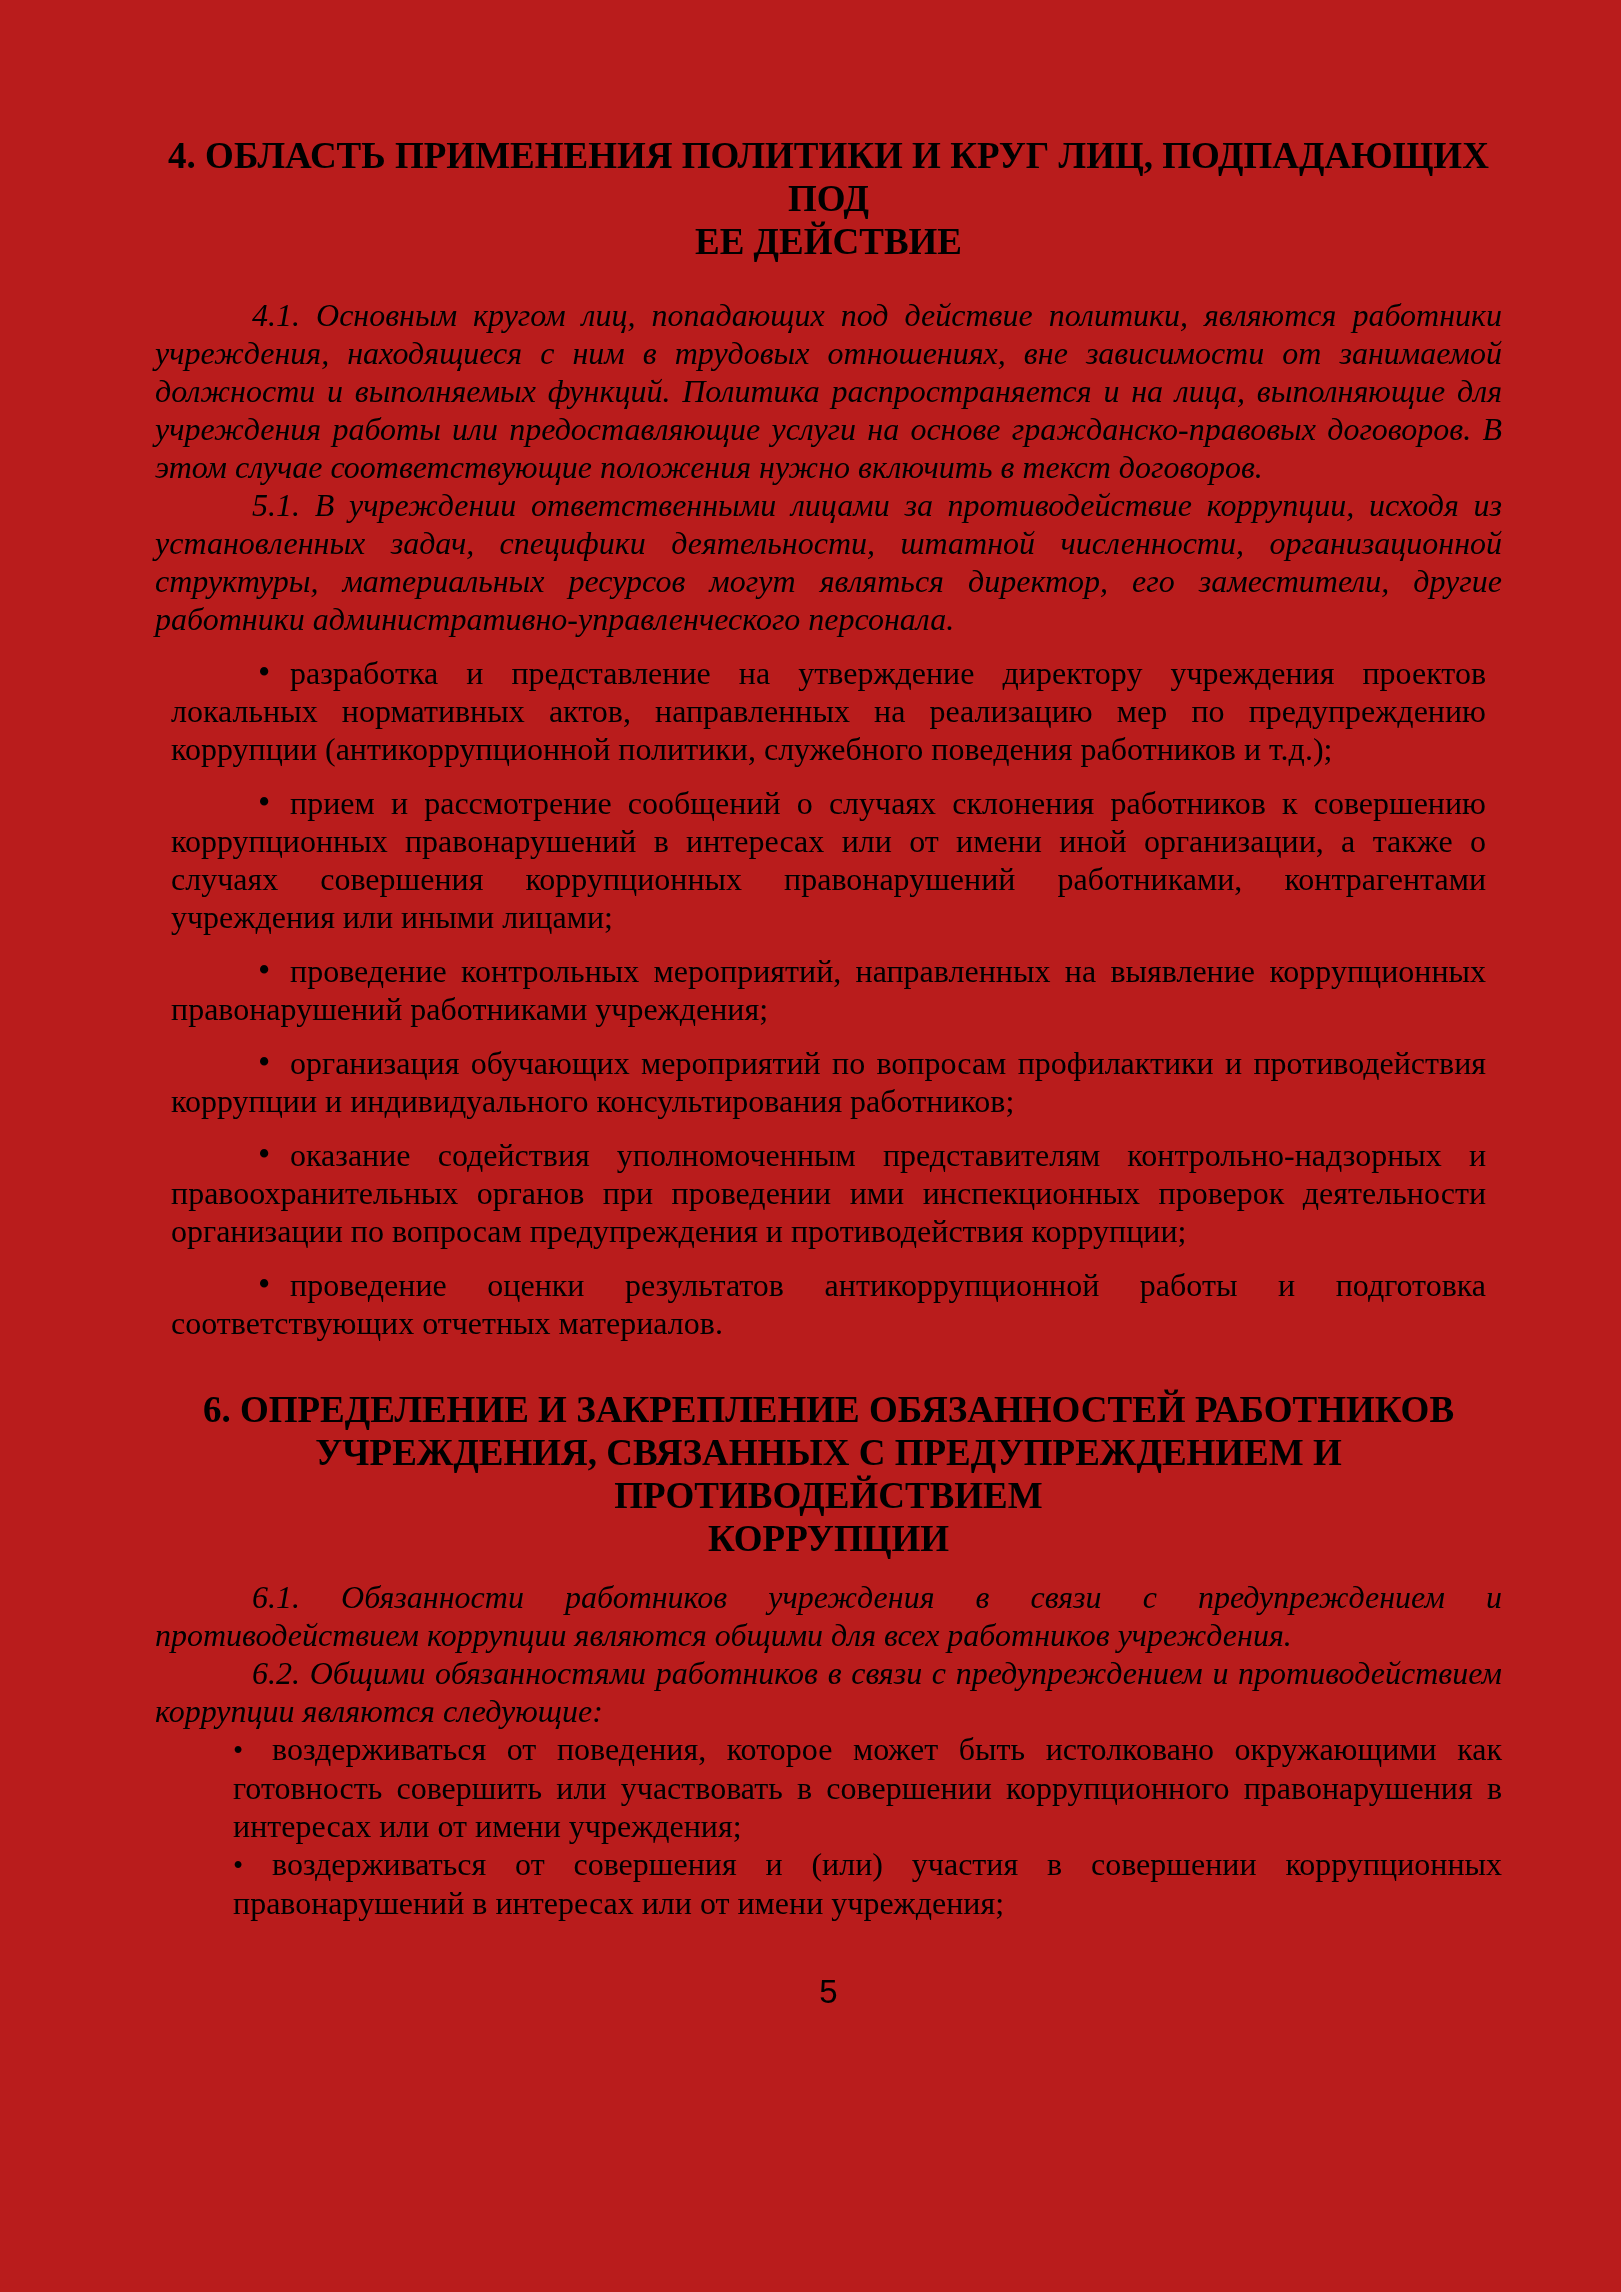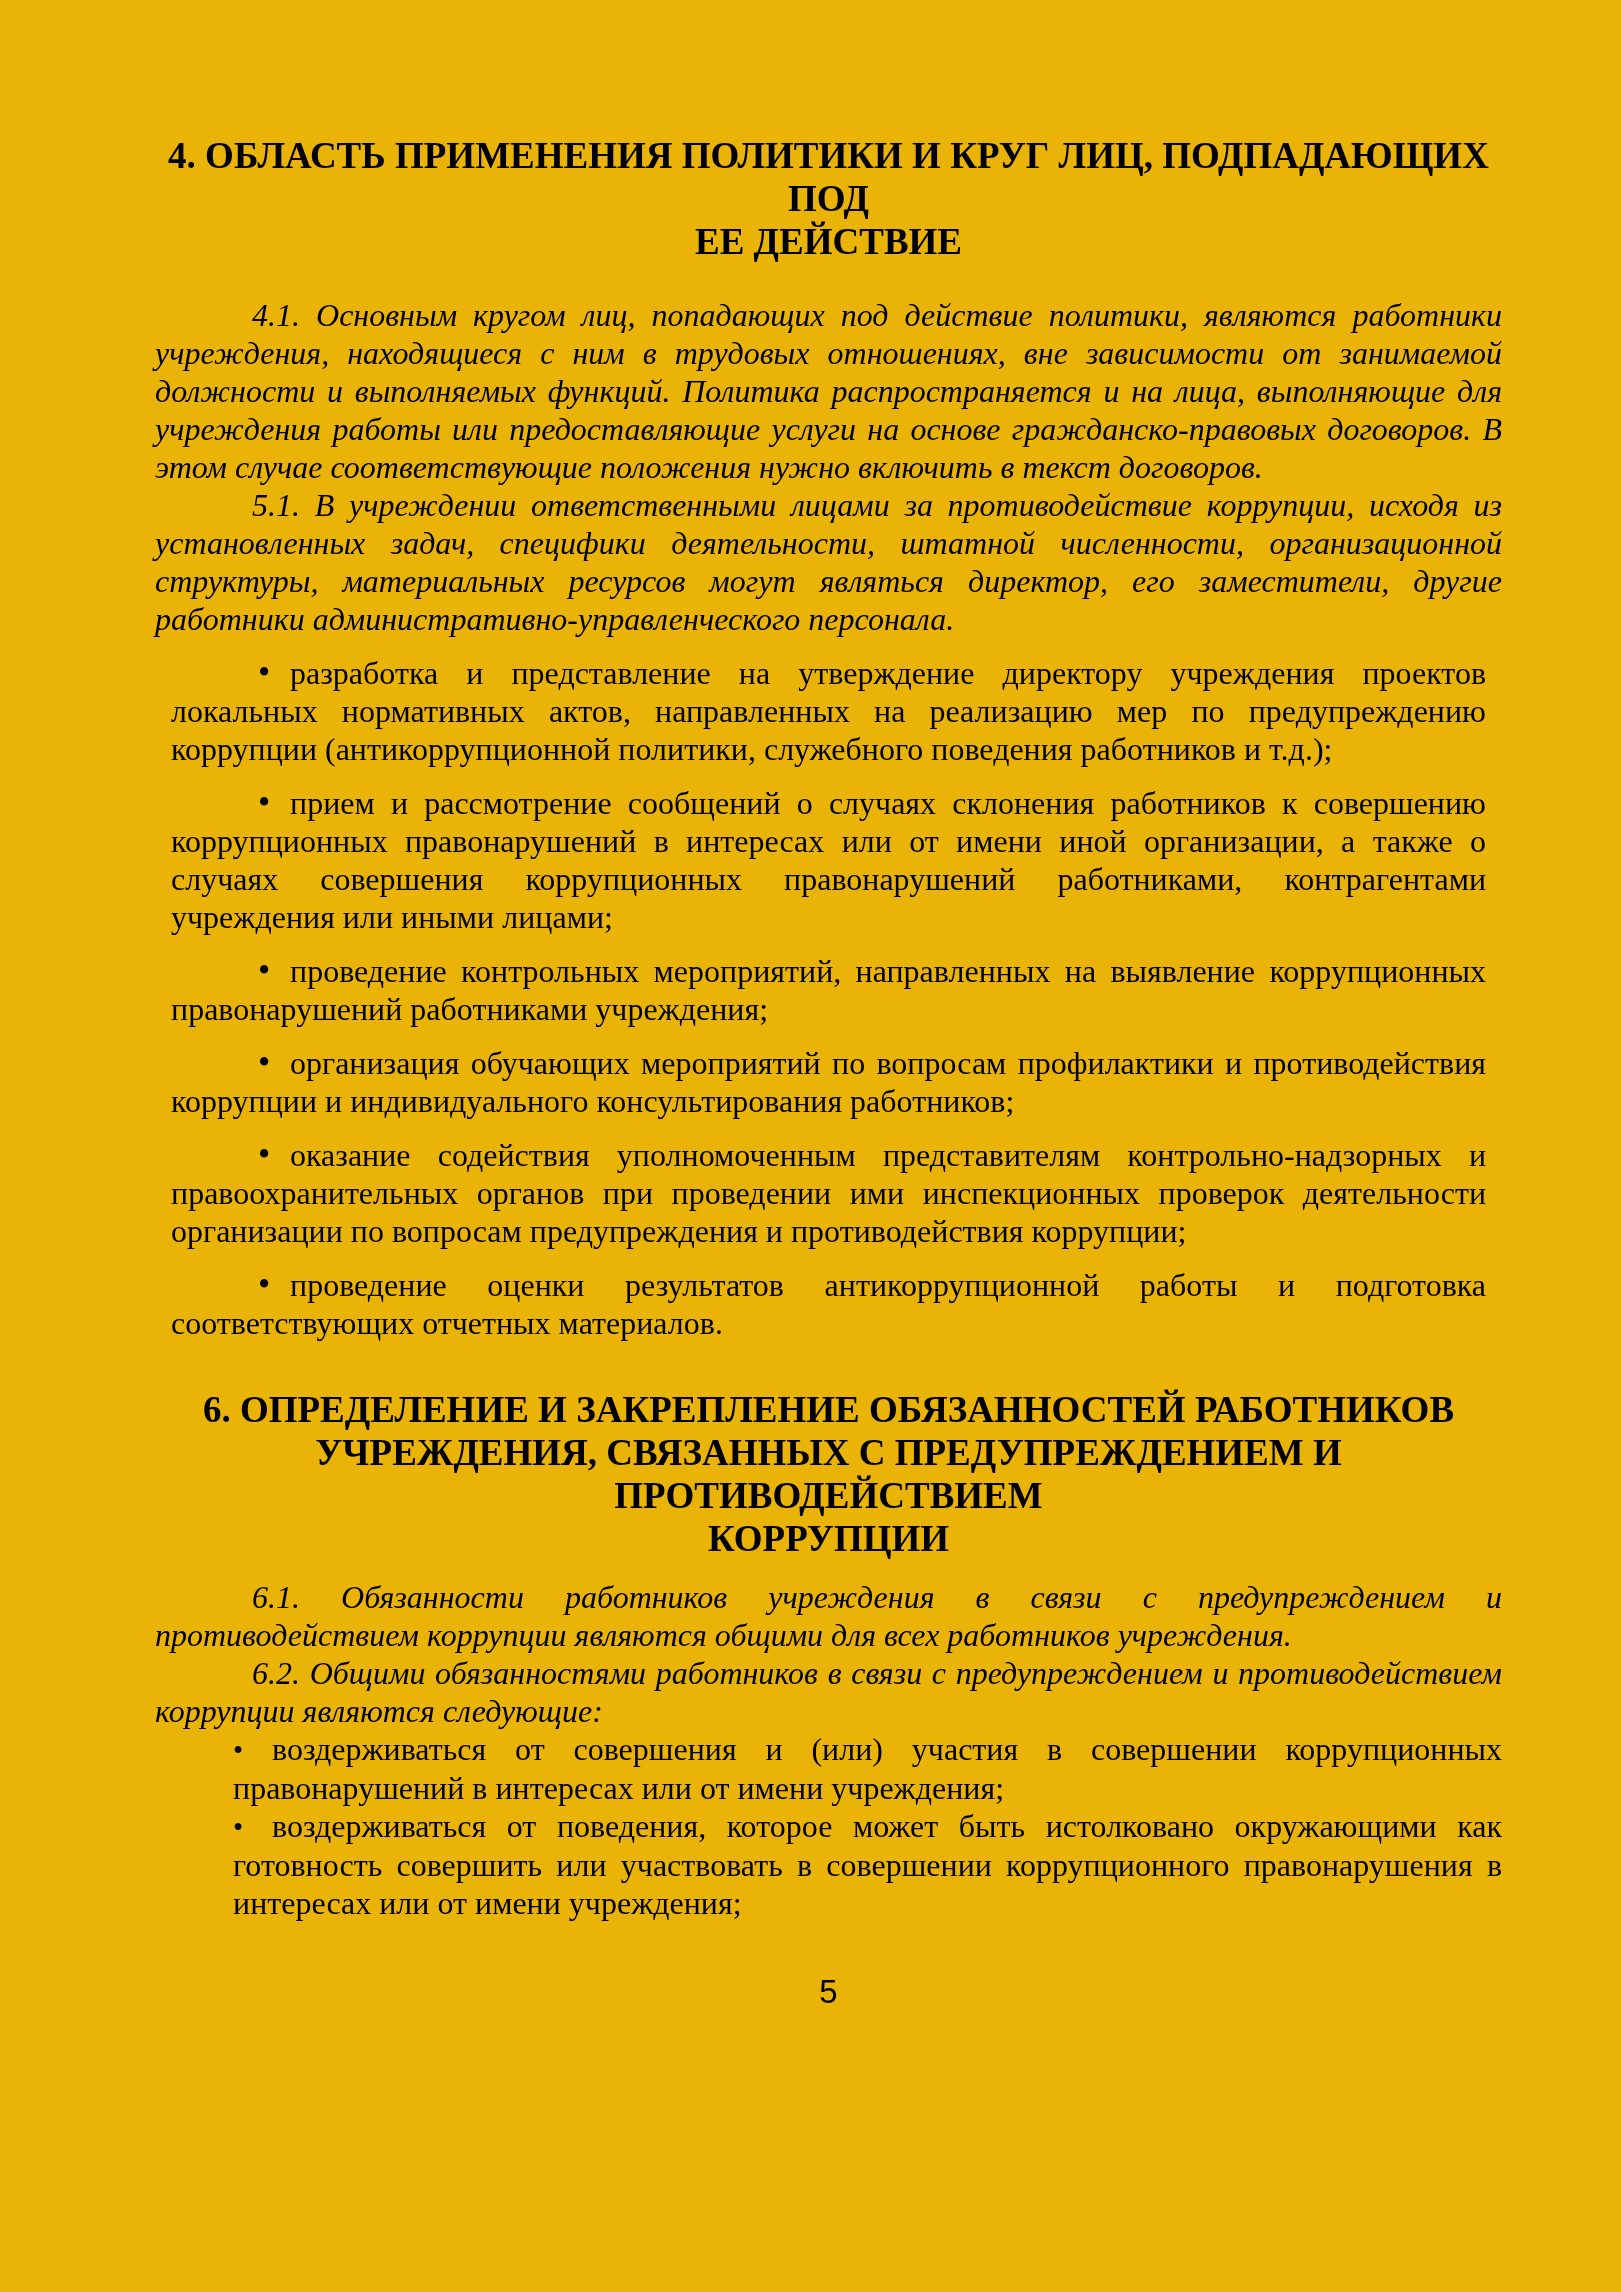--- a/index.html
+++ b/index.html
@@ -3,21 +3,21 @@
 <meta charset="utf-8">
 <style>
   html, body { margin: 0; padding: 0; background: #ffffff; }
 
   .doc-page {
     position: relative;
     width: 1621px;
     height: 2293px;
     box-sizing: border-box;
     padding: 134px 119px 0 155px;
-    background: #eab308;
+    background: #b91c1c;
     color: #000000;
     font-family: "Liberation Serif", "DejaVu Serif", serif;
     font-size: 32px;
     line-height: 38px;
     text-align: justify;
   }
 
   
   .hd {
     font-weight: bold;
@@ -97,19 +97,19 @@
 
   <h2 class="hd hd-6">
       <span class="hl">6. ОПРЕДЕЛЕНИЕ И ЗАКРЕПЛЕНИЕ ОБЯЗАННОСТЕЙ РАБОТНИКОВ</span>
       <span class="hl">УЧРЕЖДЕНИЯ, СВЯЗАННЫХ С ПРЕДУПРЕЖДЕНИЕМ И ПРОТИВОДЕЙСТВИЕМ</span>
       <span class="hl">КОРРУПЦИИ</span>
     </h2>
 
   <p class="body">6.1. Обязанности работников учреждения в связи с предупреждением и противодействием коррупции являются общими для всех работников учреждения.</p>
   <p class="body">6.2. Общими обязанностями работников в связи с предупреждением и противодействием коррупции являются следующие:</p>
 
+  <p class="li62"><span class="blt62">•</span><span>воздерживаться от поведения, которое может быть истолковано окружающими как готовность совершить или участвовать в совершении коррупционного правонарушения в интересах или от имени учреждения;</span></p>
   <p class="li62"><span class="blt62">•</span><span>воздерживаться от совершения и (или) участия в совершении коррупционных правонарушений в интересах или от имени учреждения;</span></p>
-  <p class="li62"><span class="blt62">•</span><span>воздерживаться от поведения, которое может быть истолковано окружающими как готовность совершить или участвовать в совершении коррупционного правонарушения в интересах или от имени учреждения;</span></p>
 
   <div class="page-footer">5</div>
 
 </div>
 
 
 </body></html>

